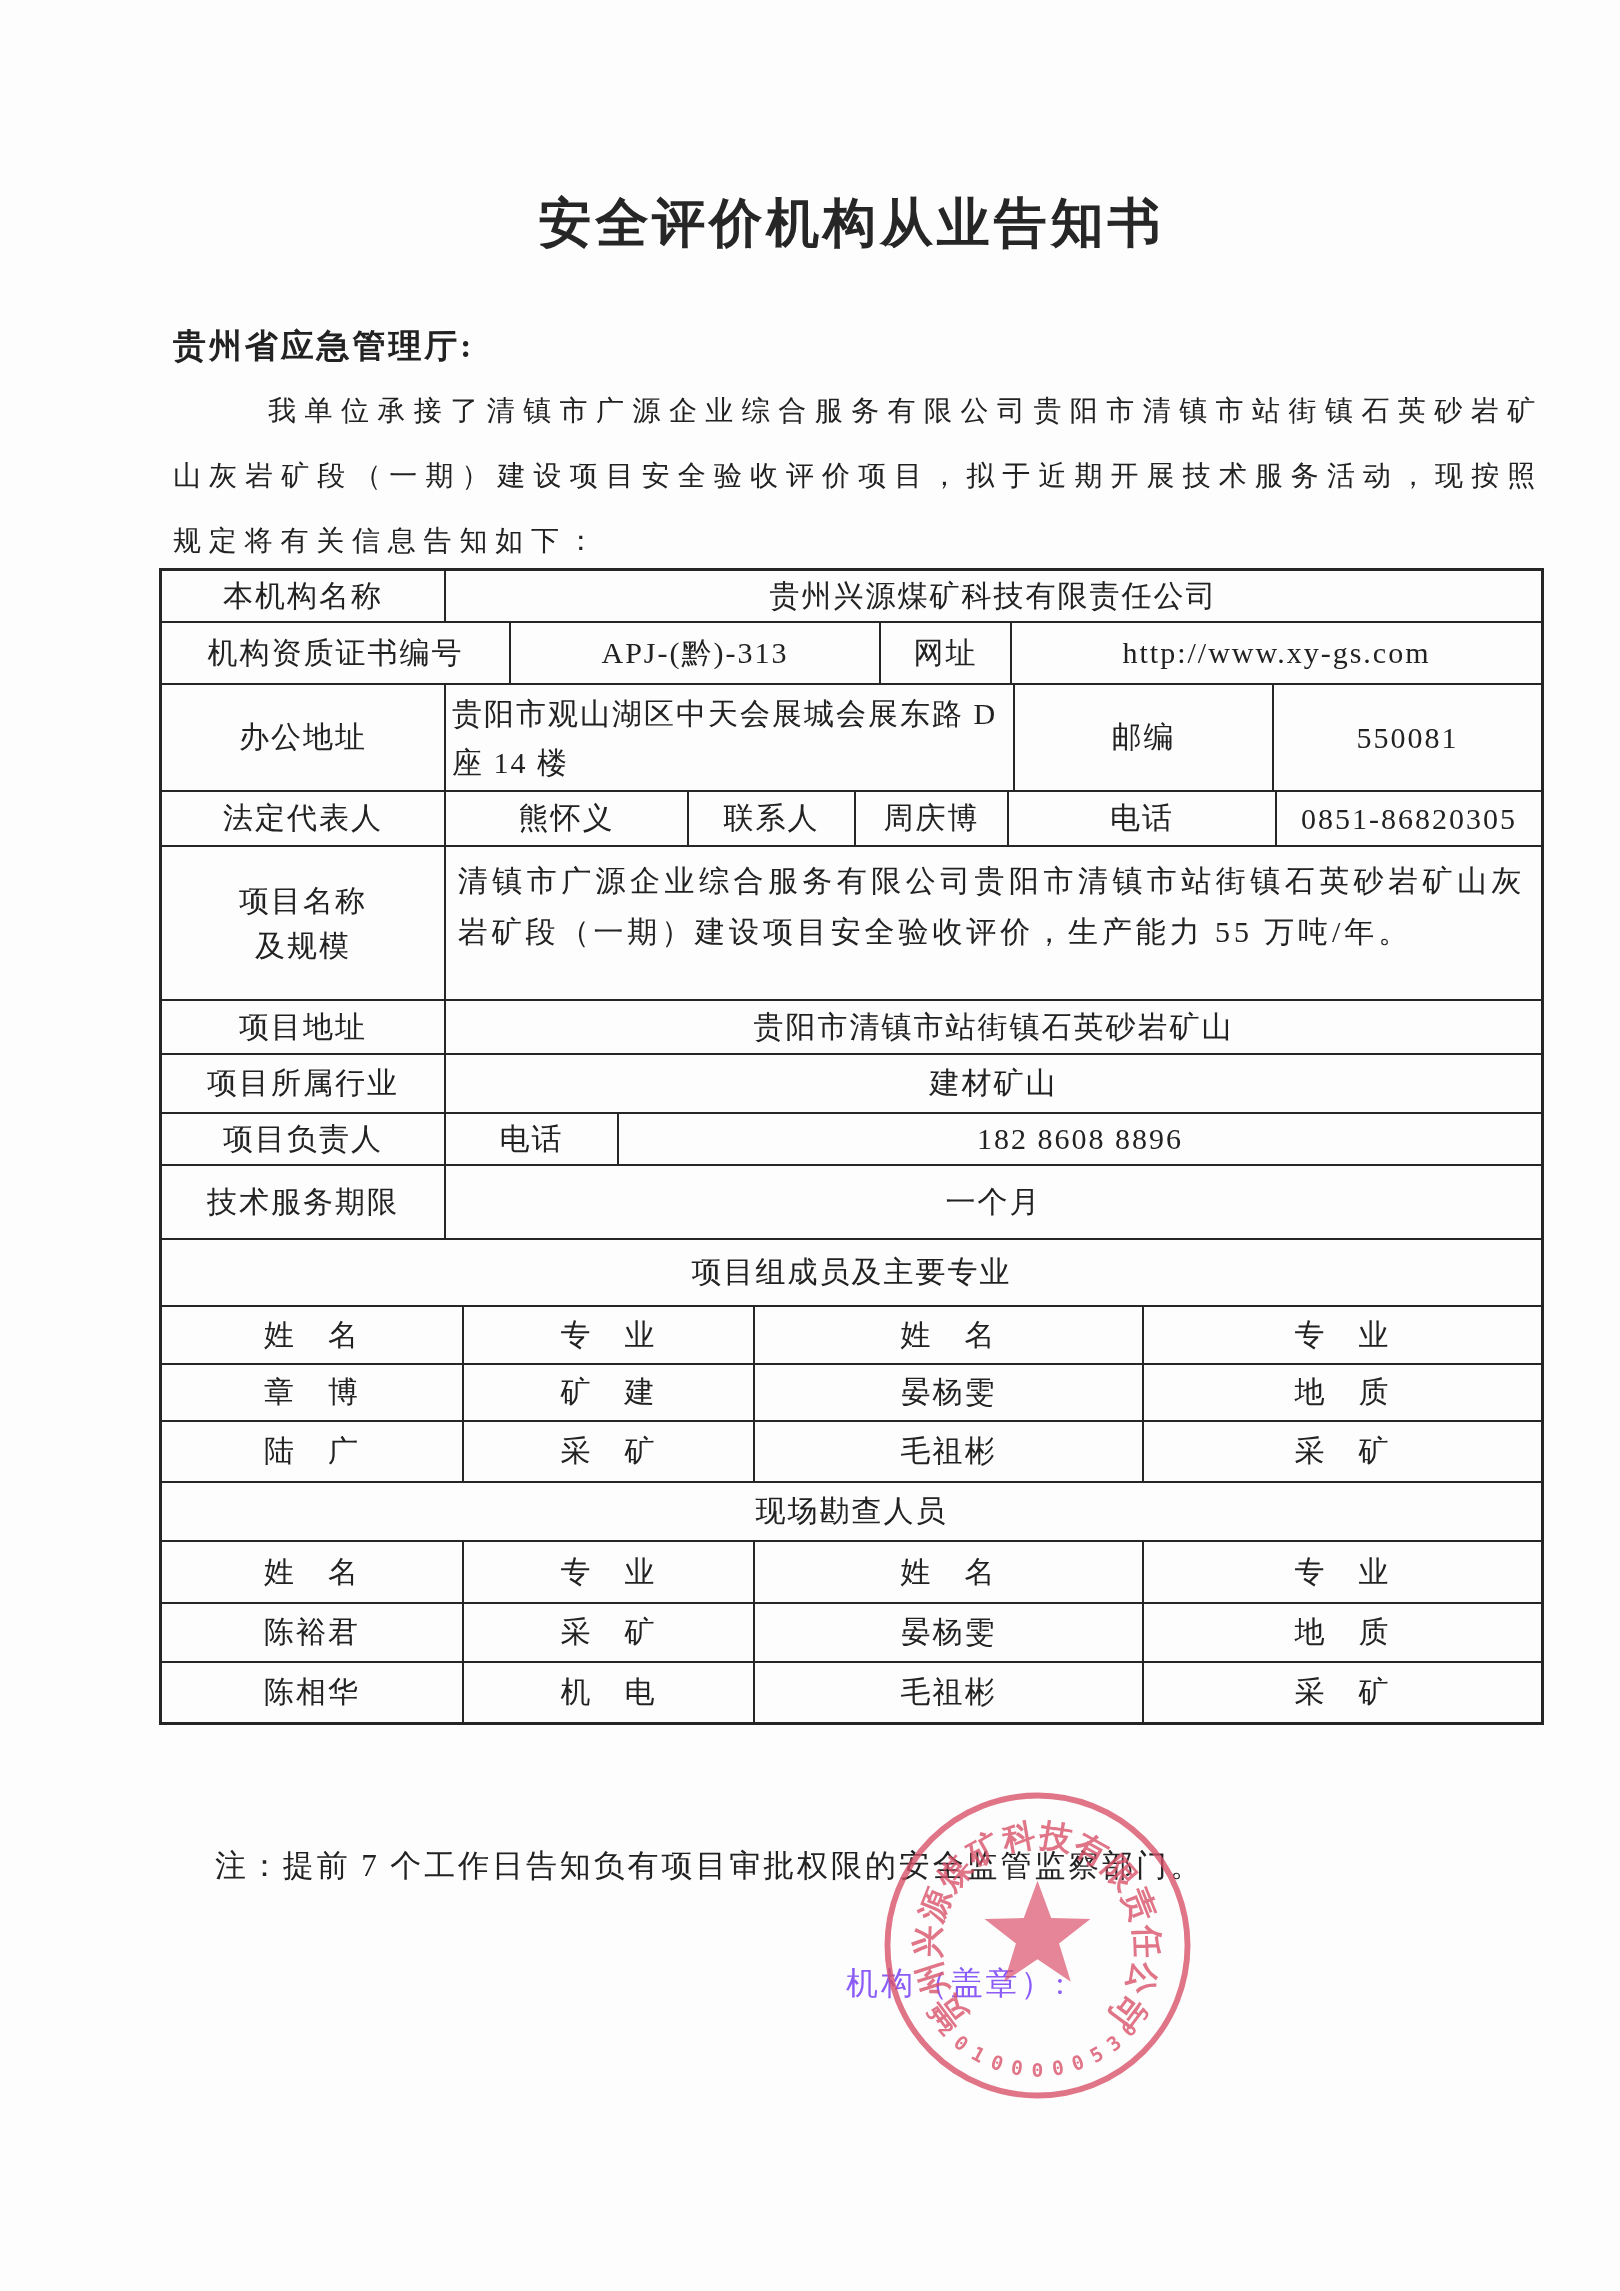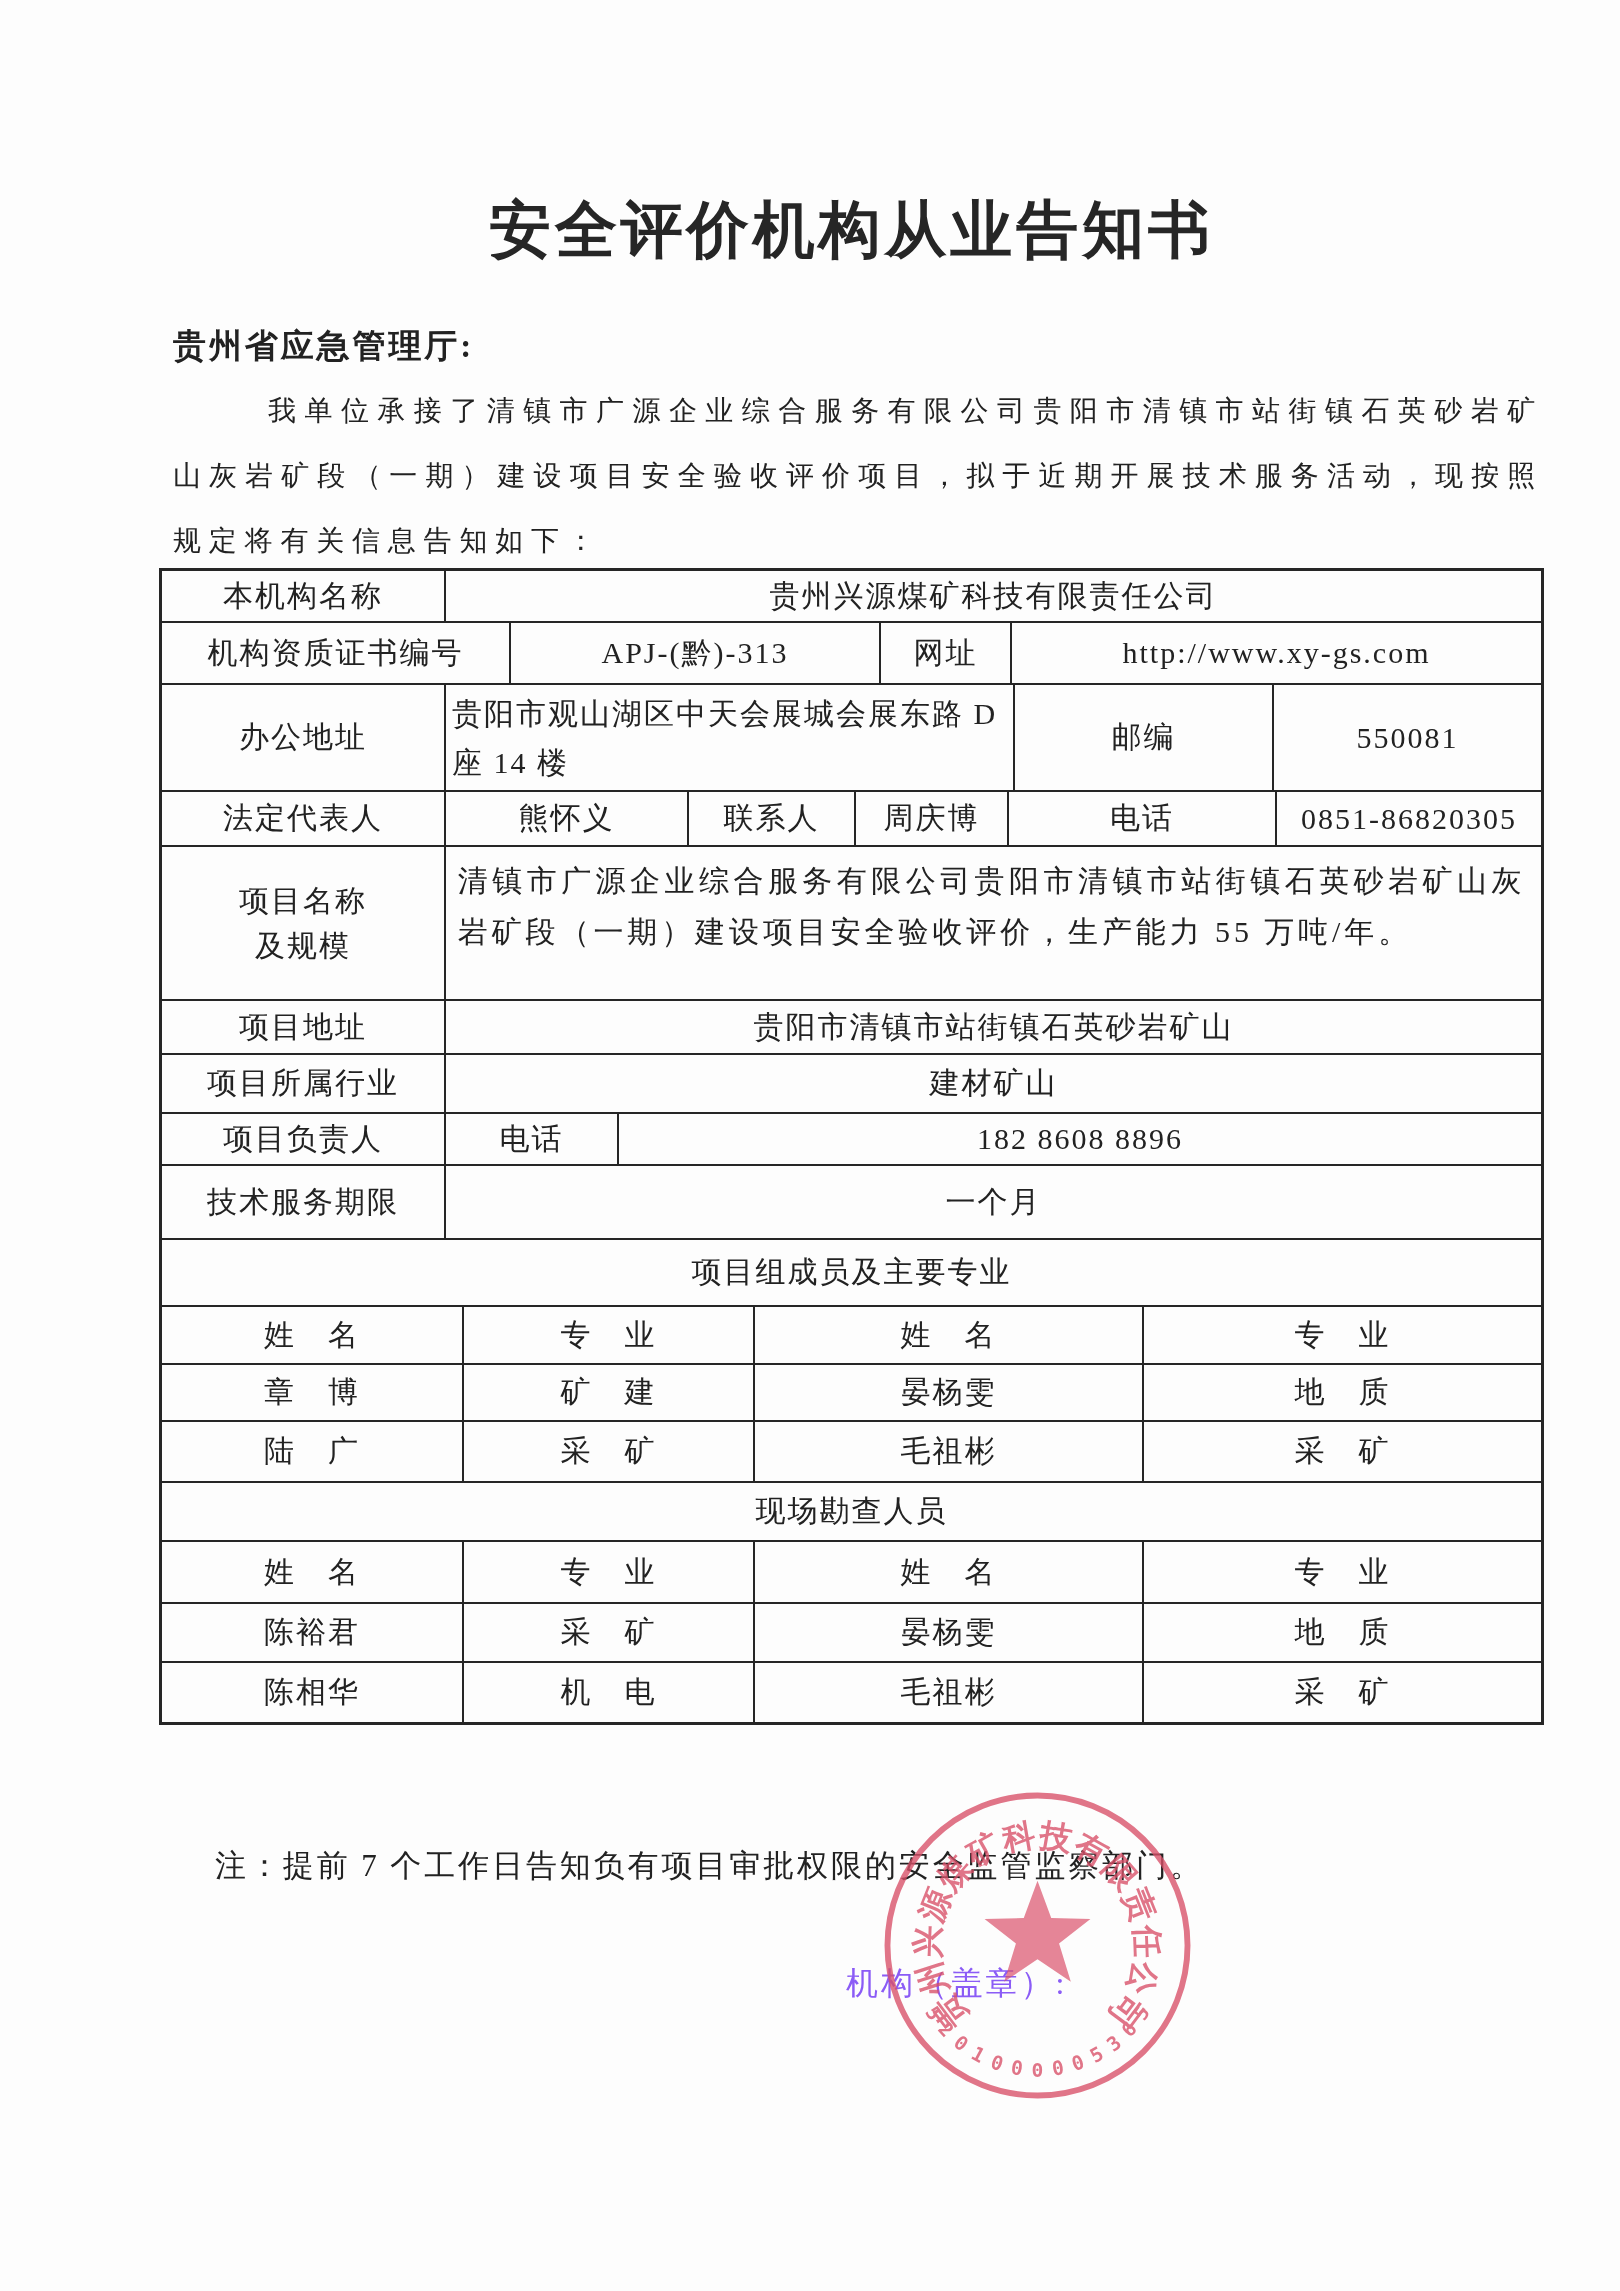--- a/index.html
+++ b/index.html
@@ -3,21 +3,21 @@
 <meta charset="utf-8">
 <style>
   html,body{margin:0;padding:0;}
   body{
     width:1620px;height:2292px;position:relative;background:#fdfdfd;
     font-family:"Liberation Serif","DejaVu Serif",serif;color:#1e1e1e;
     overflow:hidden;
   }
   .title{
     position:absolute;left:159px;top:188px;width:1385px;
-    text-align:center;font-size:62px;font-weight:bold;letter-spacing:3.9px;
+    text-align:center;font-size:53px;font-weight:bold;letter-spacing:3.9px;
     color:#262626;
   }
   .salutation{
     position:absolute;left:173px;top:324px;font-size:33px;font-weight:bold;
     letter-spacing:2.9px;color:#222;
   }
   .intro{
     position:absolute;left:173px;top:378px;width:1370px;
     font-size:28px;line-height:65px;letter-spacing:7.8px;
     text-align:justify;text-indent:95px;color:#222;

